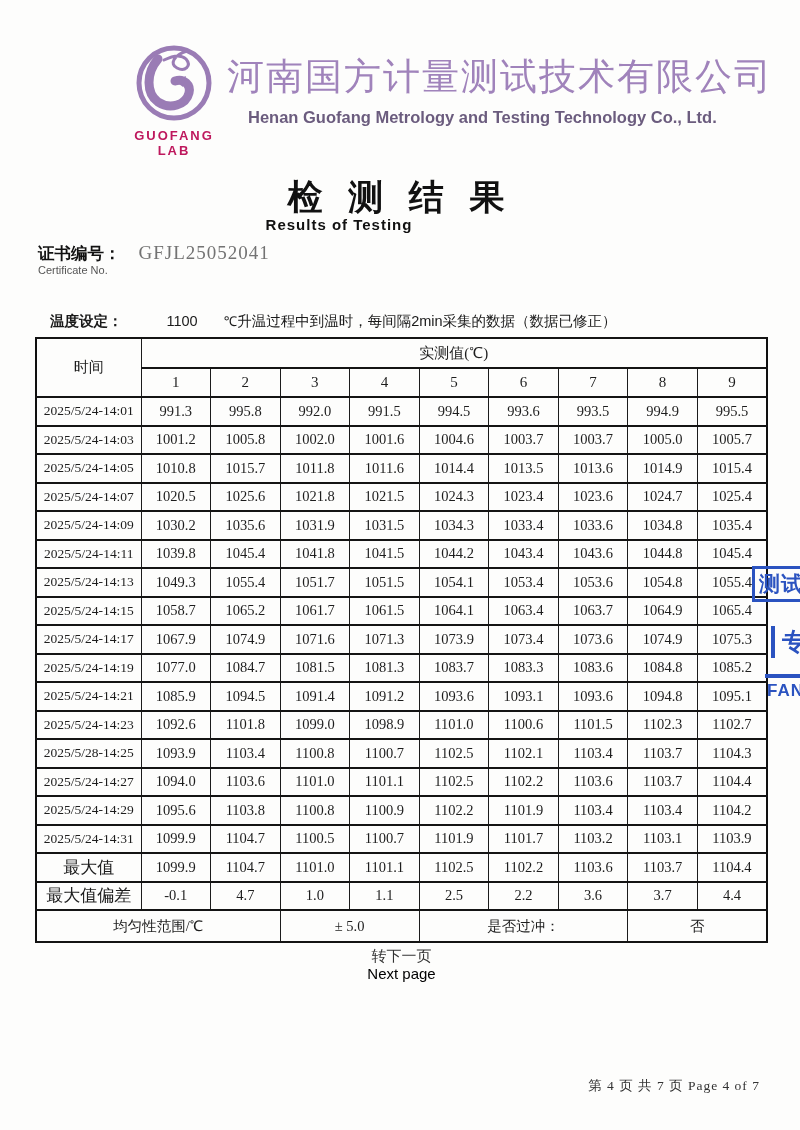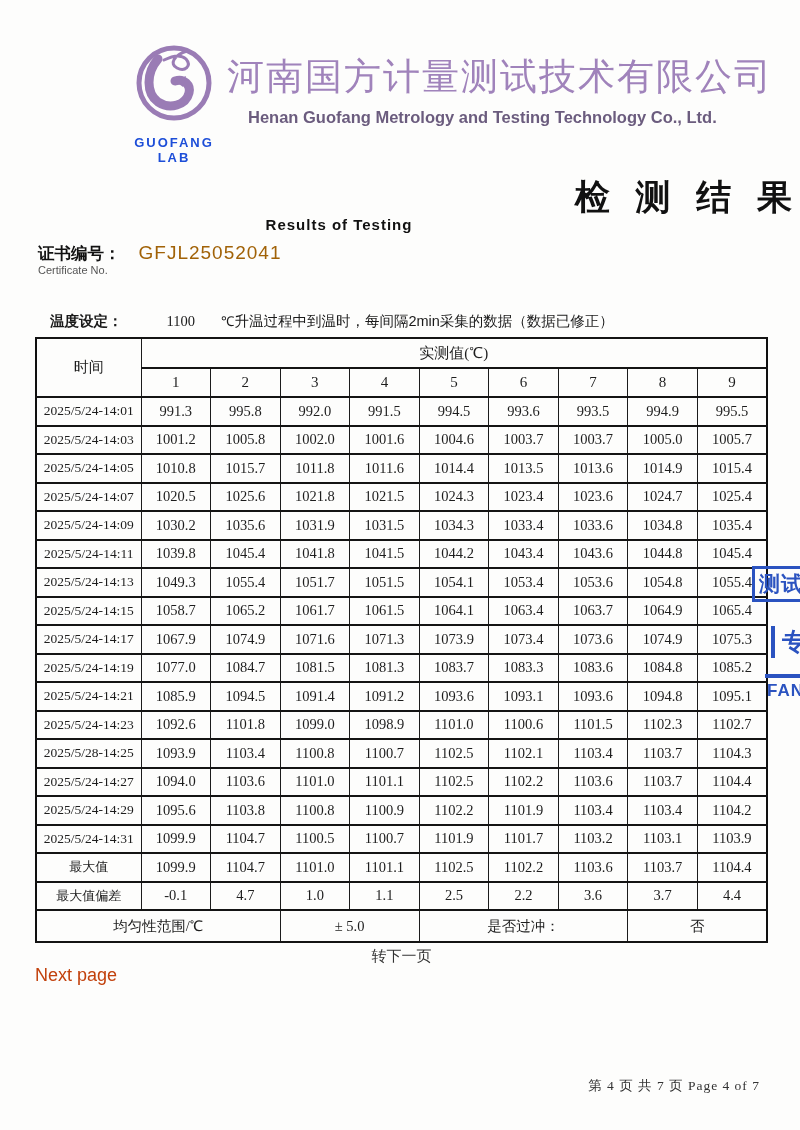--- a/index.html
+++ b/index.html
@@ -7,36 +7,36 @@
     width:800px;height:1130px;
     font-family:"Liberation Sans",sans-serif;
     background:#f4f4f2;
   }
   .page{
     position:relative;width:800px;height:1130px;
     background:#fdfdfc;overflow:hidden;color:#1c1c1c;
   }
   
   .logo-wrap{position:absolute;left:126px;top:43px;width:96px;text-align:center;}
-  .logo-text{margin-top:8px;font-size:13px;font-weight:bold;letter-spacing:2px;color:#1d4ed8;font-family:"Liberation Sans",sans-serif;}
+  .logo-text{margin-top:1px;font-size:13px;font-weight:bold;letter-spacing:2px;color:#be185d;font-family:"Liberation Sans",sans-serif;}
   .company-cn{position:absolute;left:227px;top:52px;font-size:37px;letter-spacing:2px;color:#a083bb;font-family:"Liberation Serif",serif;font-weight:400;white-space:nowrap;}
   .company-en{position:absolute;left:236px;top:108px;font-size:16.5px;font-weight:bold;color:#6b5c7e;white-space:nowrap;margin-left:12px;}
   
-  .title-cn{position:absolute;left:0;top:174px;width:800px;text-align:right;font-size:35px;font-weight:bold;letter-spacing:8px;color:#111;}
+  .title-cn{position:absolute;left:0;top:174px;width:800px;text-align:center;font-size:35px;font-weight:bold;letter-spacing:8px;color:#111;}
   .title-en{position:absolute;left:0;top:216px;width:678px;text-align:center;font-size:15px;font-weight:bold;letter-spacing:1px;color:#111;}
   
   .cert-line{position:absolute;left:38px;top:242px;white-space:nowrap;}
   .cert-label{font-size:16.5px;font-weight:bold;color:#111;}
-  .cert-no{font-size:19px;font-family:Liberation Sans, sans-serif;color:#a16207;margin-left:18px;letter-spacing:1px;}
+  .cert-no{font-size:19px;font-family:Liberation Serif, serif;color:#737373;margin-left:18px;letter-spacing:1px;}
   .cert-sub{position:absolute;left:38px;top:264px;font-size:11px;color:#555;}
   
   .section-heading{position:absolute;left:38px;top:286px;font-size:15.5px;color:#1a1a1a;font-weight:600;}
   .setting-line{position:absolute;left:50px;top:312px;font-size:14.5px;color:#1a1a1a;white-space:nowrap;}
   .setting-label{font-weight:600;}
-  .setting-value{font-family:Liberation Serif, serif;margin-left:44px;text-align:center;}
+  .setting-value{font-family:Liberation Sans, sans-serif;margin-left:44px;text-align:center;}
   .setting-unit{margin-left:26px;font-size:13.5px;}
   .setting-desc{}
   
   .tbl{
     position:absolute;left:35px;top:337px;width:733px;
     border-collapse:collapse;table-layout:fixed;
     font-family:"Liberation Serif",serif;
   }
   .tbl td{
     border:1px solid #1c1c1c;
@@ -45,24 +45,24 @@
     text-align:center;vertical-align:middle;
     font-size:14.5px;color:#1d1d1d;
     padding:0;overflow:hidden;white-space:nowrap;
   }
   .tbl{border:2px solid #0f0f0f;}
   .tbl .h1 td{height:28px;font-size:15px;}
   .tbl .h2 td{height:27px;font-size:15px;}
   .tbl .dr td{height:26.5px;}
   .tbl .br td{height:30px;font-size:14.5px;}
   .tbl .time-col{font-size:13.5px;margin-top:28px;}
-  .tbl .label-col{font-size:13px;margin-top:32px;}
+  .tbl .label-col{font-size:17px;margin-top:32px;}
   
   .next-cn{position:absolute;left:35px;top:947px;width:733px;text-align:center;font-size:15px;color:#333;font-family:"Liberation Serif",serif;}
-  .next-en{position:absolute;left:35px;top:965px;width:733px;text-align:left;font-size:18px;color:#c2410c;}
+  .next-en{position:absolute;left:35px;top:965px;width:733px;text-align:center;font-size:15px;color:#000000;}
   .footer-page{position:absolute;right:40px;top:1077px;font-size:13.5px;color:#333;font-family:"Liberation Serif",serif;letter-spacing:1px;white-space:nowrap;}
   
   .stamp{position:absolute;color:#2b53c0;font-weight:bold;white-space:nowrap;}
   .stamp-1{right:-12px;top:566px;font-size:21px;border:3px solid #2b53c0;padding:1px 6px 1px 4px;letter-spacing:1px;}
   .stamp-2{right:-6px;top:626px;font-size:24px;border-left:4px solid #2b53c0;padding-left:7px;}
   .stamp-3{right:-10px;top:674px;font-size:17px;border-top:4px solid #2b53c0;padding:3px 6px 0 2px;letter-spacing:1px;font-family:"Liberation Sans",sans-serif;}
 </style>
 </head>
 <body>
 

